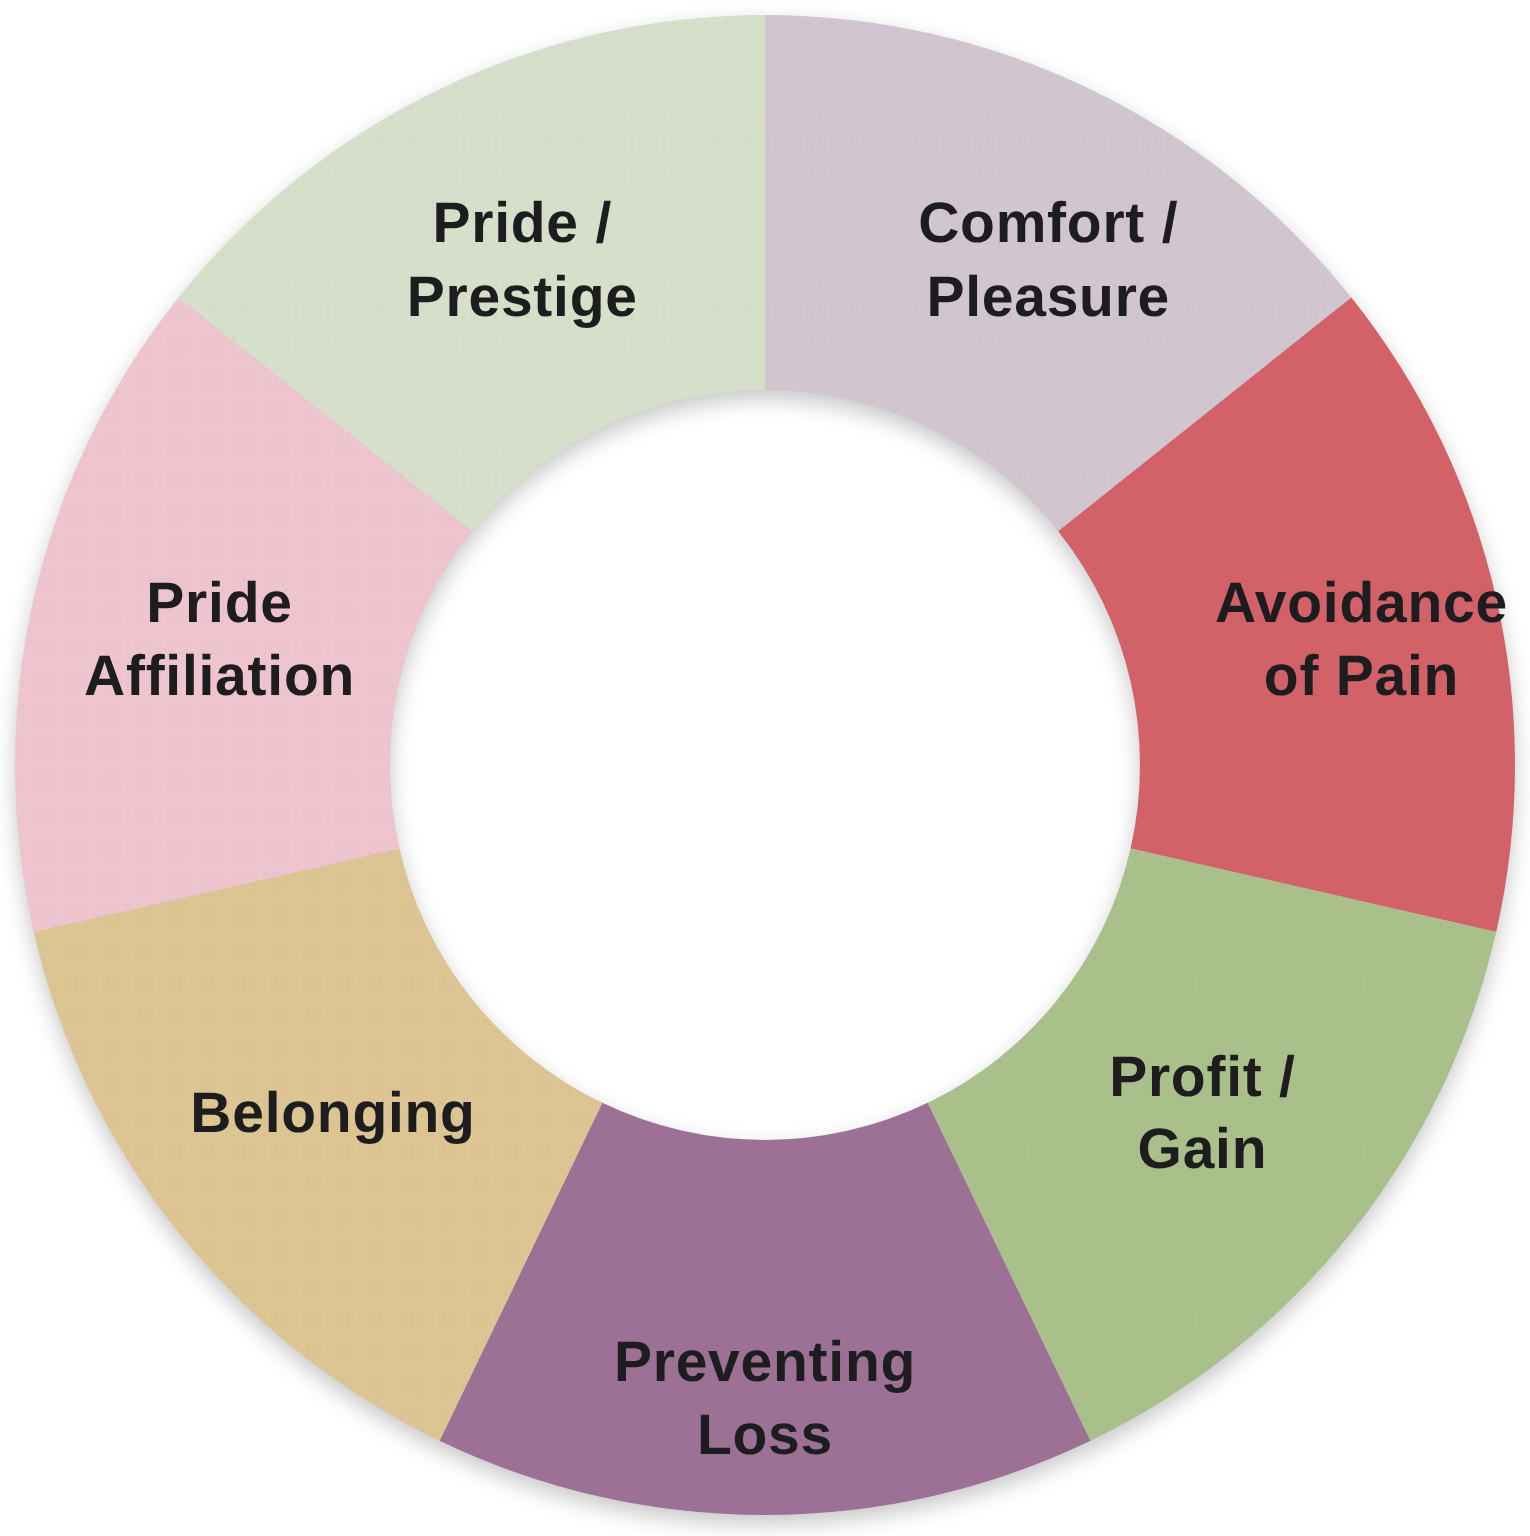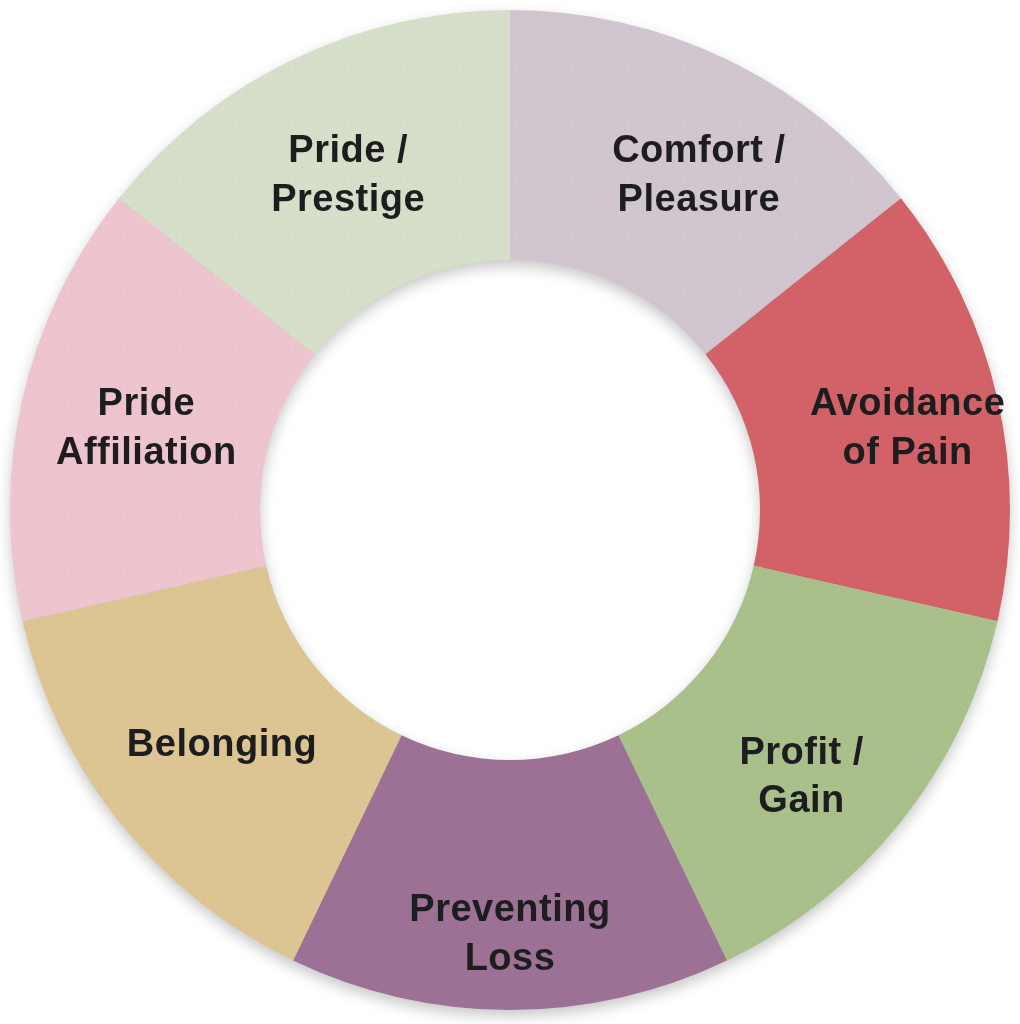--- a/index.html
+++ b/index.html
@@ -57,21 +57,21 @@
         <path d="M 22.54 621.26 A 500 500 0 0 1 119.08 198.26 L 314.54 354.13 A 250 250 0 0 0 266.27 565.63 Z" fill="#eec4ce"></path>
         <path d="M 119.08 198.26 A 500 500 0 0 1 510.00 10.00 L 510.00 260.00 A 250 250 0 0 0 314.54 354.13 Z" fill="#d6dfc9"></path>
         <circle cx="510" cy="510" r="375" fill="none" stroke="url(#dot-texture)" stroke-width="250"></circle>
       </g>
   </svg>
   <div>
       <div class="segment-label" style="left: 671.839px; top: 173.939px; margin-left: 27px;">Comfort /
 Pleasure</div>
       <div class="segment-label" style="left: 873.648px; top: 427px; margin-left: 34px;">Avoidance
 of Pain</div>
-      <div class="segment-label" style="left: 801.623px; top: 742.562px; margin-top: 33px;">Profit /
+      <div class="segment-label" style="left: 801.623px; top: 742.562px;">Profit /
 Gain</div>
       <div class="segment-label" style="left: 510px; top: 933px;">Preventing
 Loss</div>
       <div class="segment-label" style="left: 222px; top: 742.562px;">Belonging</div>
       <div class="segment-label" style="left: 146.352px; top: 427px;">Pride
 Affiliation</div>
       <div class="segment-label" style="left: 348.161px; top: 173.939px;">Pride /
 Prestige</div>
     </div>
 </div>

